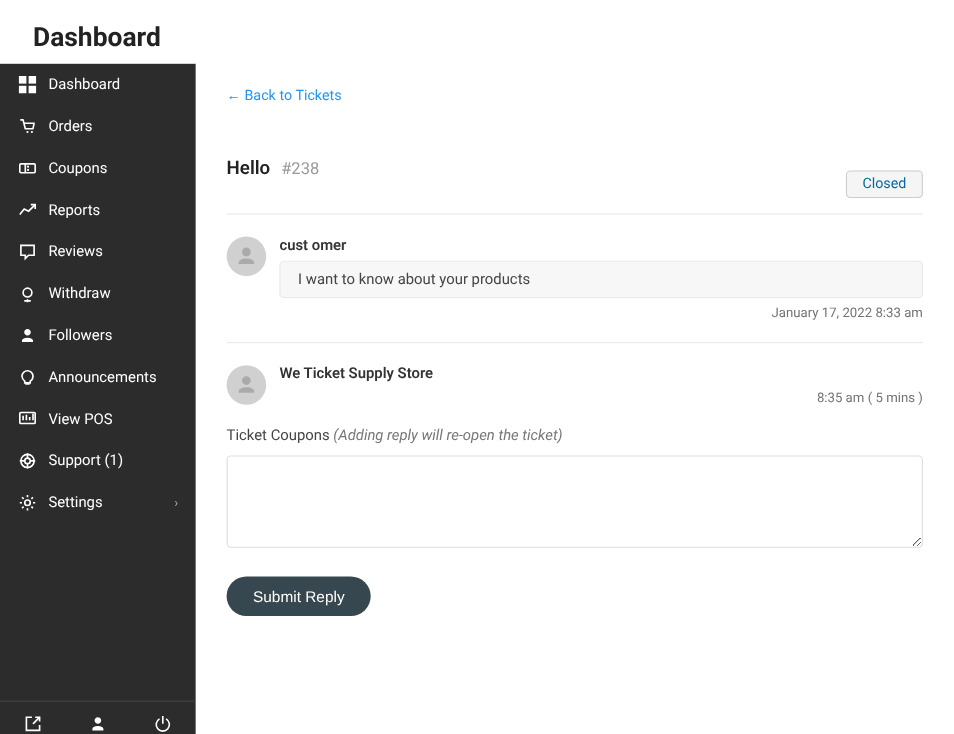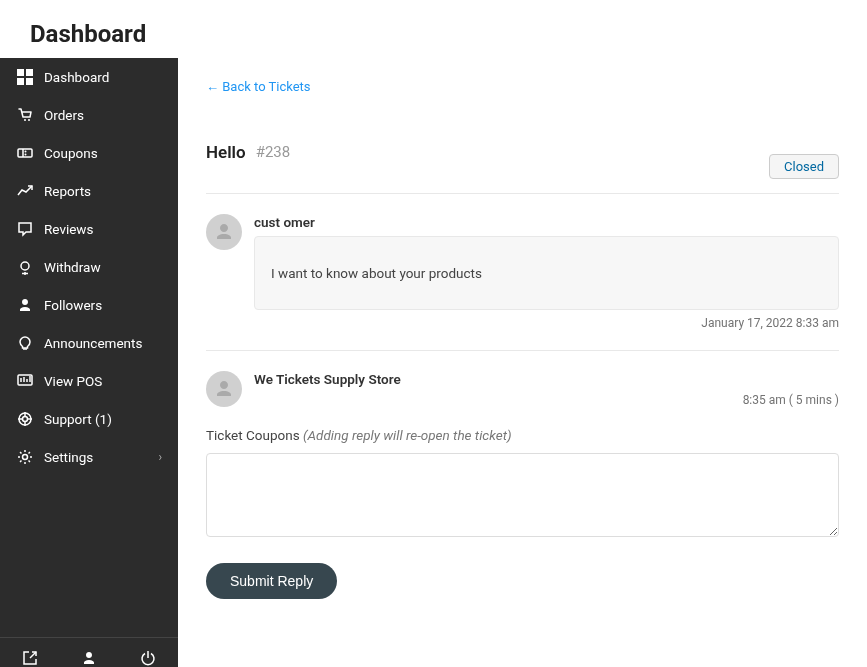--- a/index.html
+++ b/index.html
@@ -28,21 +28,21 @@
     .ticket-header-left { display: flex; align-items: center; gap: 10px; }
     .ticket-title { font-size: 17px; font-weight: 600; color: #222; }
     .ticket-id { font-size: 15px; color: #999; }
     .status-badge { padding: 4px 14px; border: 1px solid #ccc; border-radius: 4px; font-size: 13px; color: #0369a1; background: #f5f5f5; margin-top: 30px; }
 
     
     .message-block { display: flex; gap: 12px; margin-bottom: 20px; }
     .avatar { width: 36px; height: 36px; border-radius: 50%; background: #d0d0d0; display: flex; align-items: center; justify-content: center; color: #888; font-size: 18px; flex-shrink: 0; }
     .message-content { flex: 1; }
     .message-author { font-size: 13.5px; font-weight: 600; color: #333; margin-bottom: 6px; }
-    .message-bubble { background: #f7f7f7; border: 1px solid #e8e8e8; border-radius: 4px; padding: 28px 16px; font-size: 13.5px; color: #444; }
+    .message-bubble { background: #f7f7f7; border: 1px solid #e8e8e8; border-radius: 4px; padding: 8px 16px; font-size: 13.5px; color: #444; }
     .message-bubble.blue { background: #edf5fd; border-color: #c9dff5; color: #2a6db5; }
     .message-time { text-align: right; font-size: 12px; color: #737373; margin-top: 6px; }
 
     .divider { border: none; border-top: 1px solid #e8e8e8; margin: 6px 0 20px 0; }
 
     
     .ticket-closed-notice { font-size: 13.5px; color: #444; margin-bottom: 10px; }
     .ticket-closed-notice em { color: #777; font-style: italic; }
 
     
@@ -224,21 +224,21 @@
     <hr class="divider">
 
     
     <div class="message-block">
       <div class="avatar">
         <svg width="22" height="22" viewBox="0 0 22 22" fill="#aaa">
             <path d="M11 3C8.8 3 7 4.8 7 7s1.8 4 4 4 4-1.8 4-4-1.8-4-4-4zm0 10c-4.4 0-7 2-7 3.5V18h14v-1.5c0-1.5-2.6-3.5-7-3.5z"></path>
           </svg>
       </div>
       <div class="message-content">
-        <div class="message-author">We Tickets Supply Store</div>
+        <div class="message-author">We Ticket Supply Store</div>
         <div class="message-time">8:35 am ( 5 mins )</div>
       </div>
     </div>
 
     
     <div class="ticket-closed-notice">
       <span>Ticket Coupons</span>
       <em>(Adding reply will re-open the ticket)</em>
     </div>
 

